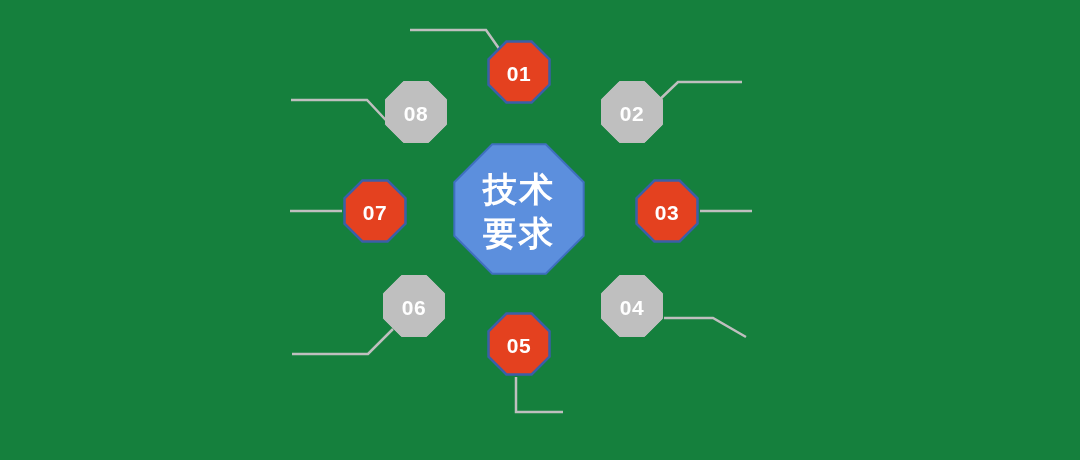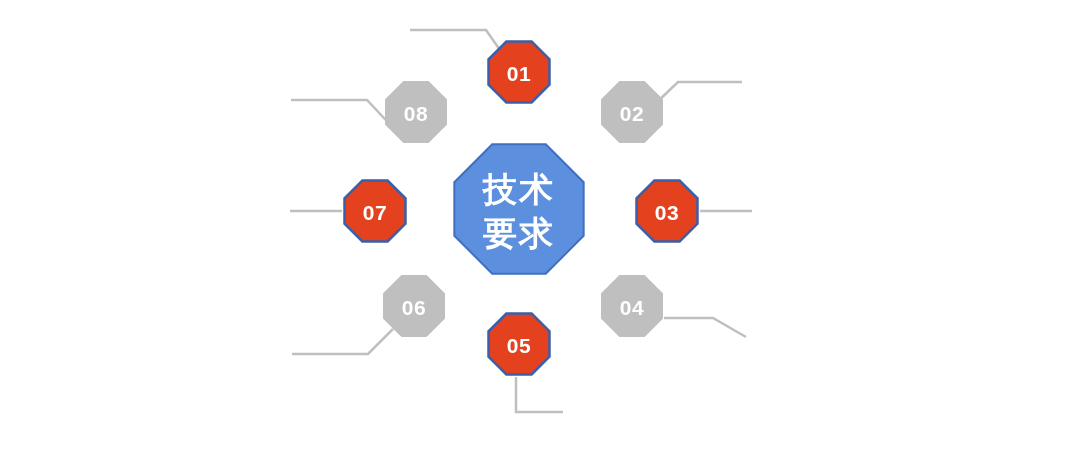--- a/index.html
+++ b/index.html
@@ -10,21 +10,21 @@
   body {
     width: 1080px;
     height: 460px;
     overflow: hidden;
     font-family: "Liberation Sans", "DejaVu Sans", sans-serif;
   }
   #diagram-canvas {
     position: relative;
     width: 1080px;
     height: 460px;
-    background: #ffffff;
+    background: #15803d;
   }
   #diagram-svg {
     position: absolute;
     top: 0;
     left: 0;
     width: 1080px;
     height: 460px;
     display: block;
   }
   .node-label {

